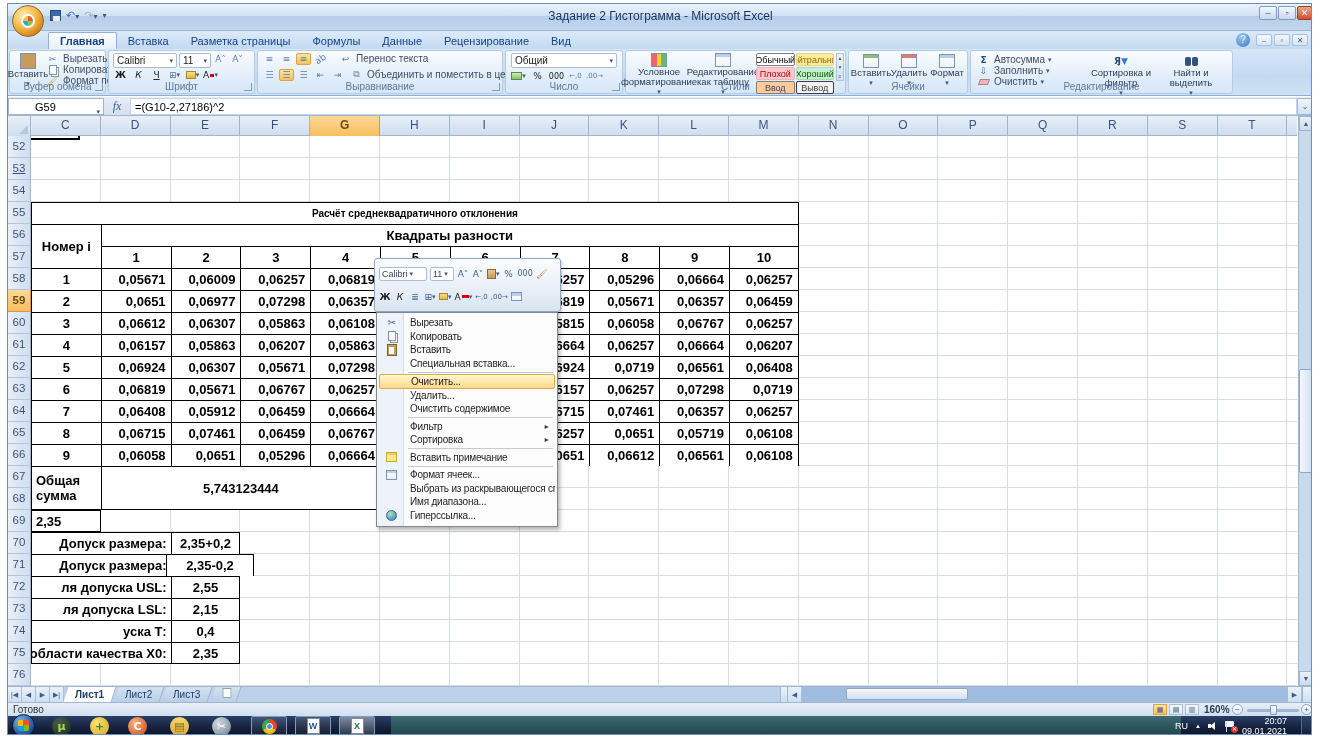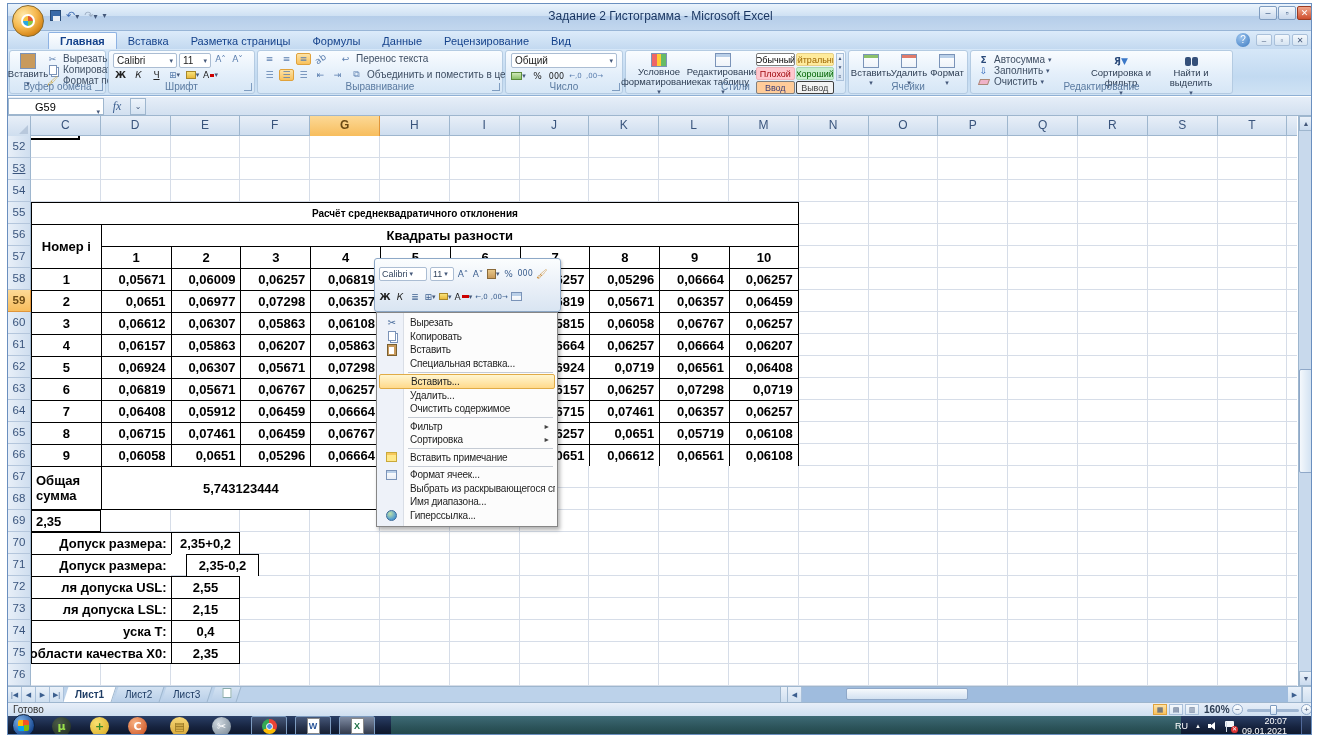--- a/index.html
+++ b/index.html
@@ -327,20 +327,21 @@
         <span>Найти и выделить</span>
           <span class="dd7">▾</span>
       </div>
       <div class="glabel">Редактирование</div>
     </div>
   </div>
 
   <div class="a fbar">
     <div class="namebox">G59<span class="dd">▾</span></div>
     <div class="fxbtn">fx</div>
+    <div class="fval">=(G10-2,27186)^2</div>
     <div class="fchev">⌄</div>
   </div>
 
   <div class="a" id="sheet">
     <div id="gridbg"></div>
     <div class="hdrband"></div>
     <div class="corner"></div>
     <div id="colhdrs">
         <div class="chdr" style="left: 23px; top: 0px; width: 69.8px; height: 20px;">C</div>
         <div class="chdr" style="left: 92.8px; top: 0px; width: 69.8px; height: 20px;">D</div>
@@ -504,21 +505,21 @@
         <div class="tc tt jl eb" style="left: 23px; top: 350px; width: 69.8px; height: 44px; flex-direction: column; align-items: flex-start; justify-content: center; line-height: 15px;">
           <span>Общая</span>
           <span>сумма</span>
         </div>
         <div class="tc tt eb" style="left: 92.8px; top: 350px; width: 279.2px; height: 44px;">5,743123444</div>
         <div class="tc eb" style="left: 372px; top: 350px; width: 69.8px; height: 44px;"></div>
         <div class="tc tt jl er eb" style="left: 23px; top: 394px; width: 69.8px; height: 22px;">2,35</div>
         <div class="tc tt jr" style="left: 23px; top: 416px; width: 139.6px; height: 22px;">Допуск размера:</div>
         <div class="tc tt er" style="left: 162.6px; top: 416px; width: 69.8px; height: 22px;">2,35+0,2</div>
         <div class="tc tt jr" style="left: 23px; top: 438px; width: 139.6px; height: 22px;">Допуск размера:</div>
-        <div class="tc tt er" style="left: 178px; top: 438px; width: 73px; height: 22px;">2,35-0,2</div>
+        <div class="tc tt er" style="left: 158px; top: 438px; width: 88px; height: 22px;">2,35-0,2</div>
         <div class="tc tt jr" style="left: 23px; top: 460px; width: 139.6px; height: 22px;">ля допуска USL:</div>
         <div class="tc tt er" style="left: 162.6px; top: 460px; width: 69.8px; height: 22px;">2,55</div>
         <div class="tc tt jr" style="left: 23px; top: 482px; width: 139.6px; height: 22px;">ля допуска LSL:</div>
         <div class="tc tt er" style="left: 162.6px; top: 482px; width: 69.8px; height: 22px;">2,15</div>
         <div class="tc tt jr" style="left: 23px; top: 504px; width: 139.6px; height: 22px;">уска Т:</div>
         <div class="tc tt er" style="left: 162.6px; top: 504px; width: 69.8px; height: 22px;">0,4</div>
         <div class="tc tt jr eb" style="left: 23px; top: 526px; width: 139.6px; height: 22px;">области качества Х0:</div>
         <div class="tc tt er eb" style="left: 162.6px; top: 526px; width: 69.8px; height: 22px;">2,35</div>
         <div style="left: 301.2px; top: 173px; width: 71.8px; height: 24px; border: 2px solid rgb(0, 0, 0); background: transparent; pointer-events: none;"></div>
       </div>
@@ -583,21 +584,21 @@
         <span class="micn">
           <span class="ic-paste"></span>
         </span>
         <span>Вставить</span>
       </div>
       <div class="mitem">
         <span>Специальная вставка...</span>
       </div>
       <div class="msep"></div>
       <div class="mitem hl">
-        <span>Вставить...</span>
+        <span>Очистить...</span>
       </div>
       <div class="mitem">
         <span>Удалить...</span>
       </div>
       <div class="mitem">
         <span>Очистить содержимое</span>
       </div>
       <div class="msep"></div>
       <div class="mitem">
         <span>Фильтр</span>

